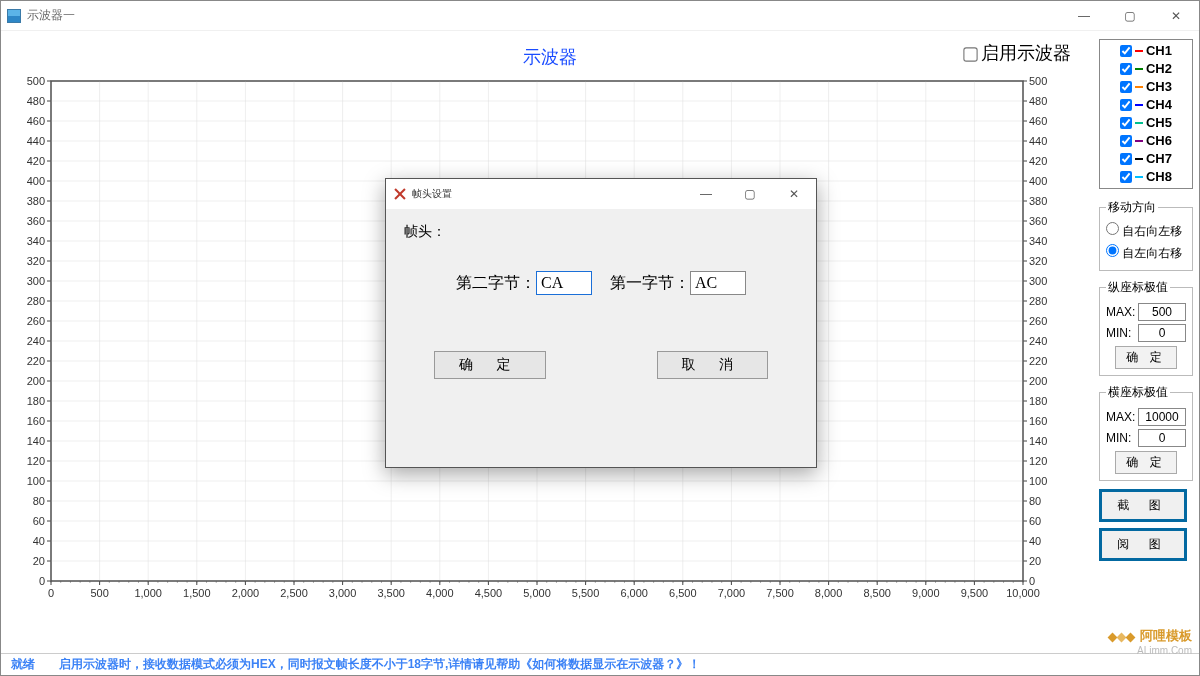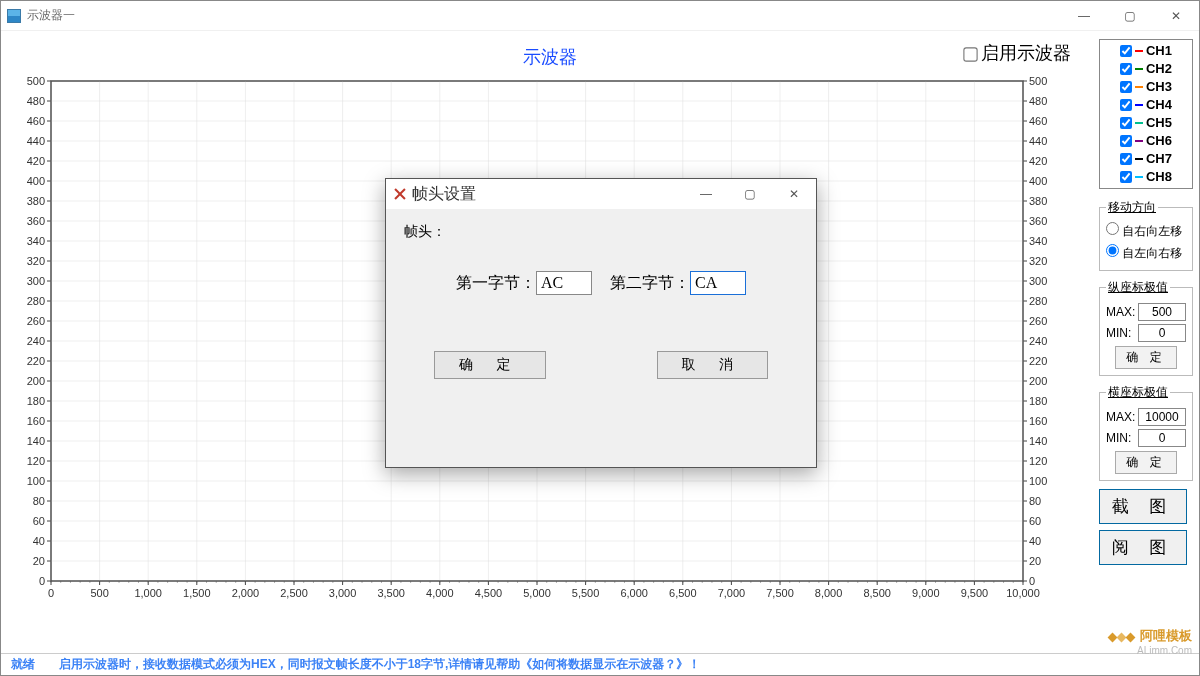--- a/index.html
+++ b/index.html
@@ -25,43 +25,43 @@
 svg.chart { display: block; }
 
 .side-panel { width: 100px; padding: 8px 6px 0 0; }
 .legend-box { border: 1px solid #888; background: #fff; padding: 2px 20px; margin-bottom: 10px; }
 .legend-row { display: flex; align-items: center; gap: 3px; font-size: 13px; font-weight: bold; line-height: 18px; }
 .legend-row input { width: 12px; height: 12px; }
 .legend-row .line { width: 18px; height: 2px; }
 .legend-row .lbl { }
 
 fieldset.group { border: 1px solid #bbb; padding: 4px 6px 6px; margin-bottom: 8px; }
-fieldset.group legend { font-size: 12px; padding: 0 2px; text-decoration: underline; }
+fieldset.group legend { font-size: 12px; padding: 0 2px; }
 .radio-row { display: block; padding: 2px 0; }
 .num-row { display: flex; align-items: center; gap: 4px; margin: 3px 0; }
 .num-row label { width: 28px; }
 .num-row input { width: 48px; border: 1px solid #888; text-align: center; font-size: 12px; padding: 1px; }
 .btn { display: block; margin: 4px auto 0; padding: 2px 10px; border: 1px solid #aaa; background: #f2f2f2; font-size: 12px; letter-spacing: 4px; cursor: default; }
-.big-btn { width: 88px; padding: 5px 0; margin: 6px 0; border: 1px solid #0369a1; background: #f0f0f0; font-size: 17px; letter-spacing: 8px; text-align: center; cursor: default; }
+.big-btn { width: 88px; padding: 5px 0; margin: 6px 0; border: 3px solid #0369a1; background: #f0f0f0; font-size: 12px; letter-spacing: 8px; text-align: center; cursor: default; }
 
 .statusbar { height: 22px; border-top: 1px solid #ccc; display: flex; align-items: center; font-size: 12px; padding: 0 10px; gap: 24px; }
 .statusbar .status-text { color: #3b82f6; font-weight: bold; }
 
 .watermark { position: absolute; right: 8px; bottom: 20px; font-size: 11px; color: #aaa; text-align: right; z-index: 2000; pointer-events: none; }
 .watermark .wm-name { color: #d99a2b; font-weight: bold; font-size: 13px; }
 .watermark .wm-url { color: #bbb; font-size: 10px; }
 .wm-diamonds { display: inline-block; vertical-align: middle; margin-right: 2px; }
 .wm-diamonds span { display: inline-block; width: 7px; height: 7px; transform: rotate(45deg); margin: 0 1px; }
 .dialog { position: absolute; left: 385px; top: 178px; width: 432px; height: 290px; background: #f0f0f0; border: 1px solid #555; box-shadow: 0 6px 20px rgba(0,0,0,0.35); z-index: 1001; }
 .dialog .dlg-titlebar { height: 30px; background: #fff; display: flex; align-items: center; padding: 0 0 0 8px; }
 .dialog .dlg-icon { width: 12px; height: 12px; margin-right: 6px; position: relative; }
 .dialog .dlg-icon::before, .dialog .dlg-icon::after { content: ""; position: absolute; left: 5px; top: -1px; width: 2px; height: 14px; background: #c0392b; }
 .dialog .dlg-icon::before { transform: rotate(45deg); }
 .dialog .dlg-icon::after { transform: rotate(-45deg); }
-.dialog .dlg-title { font-size: 16px; color: #333; }
+.dialog .dlg-title { font-size: 10px; color: #333; }
 .dialog .dlg-win-controls { margin-left: auto; display: flex; }
 .dialog .dlg-win-controls div { width: 44px; height: 30px; display: flex; align-items: center; justify-content: center; color: #555; }
 .dialog .dlg-body { padding: 10px 18px; }
 .dialog .section-label { font-size: 14px; font-family: "SimSun", serif; padding: 4px 0 30px; }
 .dialog .byte-row { display: flex; justify-content: center; gap: 18px; align-items: center; }
 .dialog .byte-field { display: flex; align-items: center; }
 .dialog .byte-field label { font-size: 16px; font-family: "SimSun", serif; }
 .dialog .byte-field input { width: 56px; border: 1px solid #888; font-size: 16px; padding: 2px 4px; font-family: "Times New Roman", serif; }
 .dialog .dlg-buttons { display: flex; justify-content: space-between; padding: 0 30px; margin-top: 56px; }
 .dialog .dlg-btn { border: 1px solid #999; background: #e6e6e6; padding: 4px 24px; font-size: 14px; letter-spacing: 10px; font-family: "SimSun", serif; cursor: default; }
@@ -484,26 +484,26 @@
     <div class="dlg-win-controls">
       <div>—</div>
       <div>▢</div>
       <div>✕</div>
     </div>
   </div>
   <div class="dlg-body">
     <div class="section-label">帧头：</div>
     <div class="byte-row">
       <div class="byte-field">
+        <label>第二字节：</label>
+        <input style="border-color: rgb(26, 111, 216);" value="CA">
+      </div>
+      <div class="byte-field">
         <label>第一字节：</label>
         <input value="AC" style="">
-      </div>
-      <div class="byte-field">
-        <label>第二字节：</label>
-        <input style="border-color: rgb(26, 111, 216);" value="CA">
       </div>
     </div>
     <div class="dlg-buttons">
       <button class="dlg-btn">确  定</button>
       <button class="dlg-btn">取  消</button>
     </div>
   </div>
 </div>
 
 <div class="watermark">

